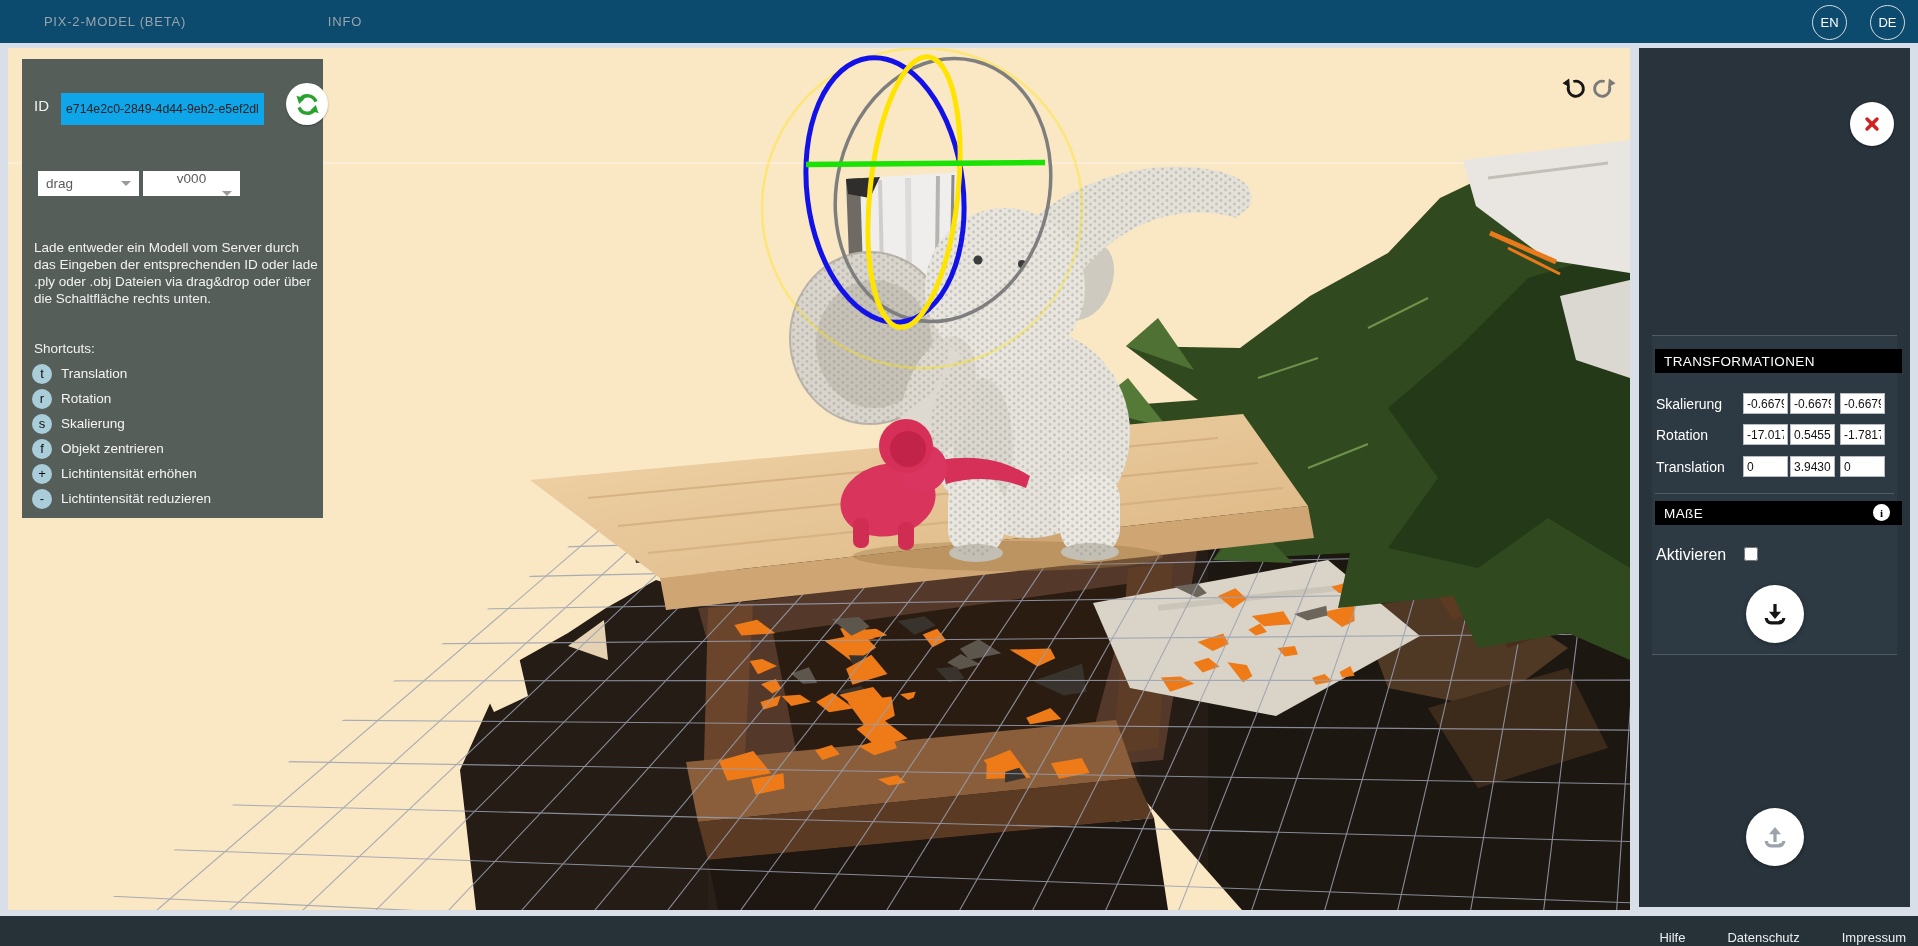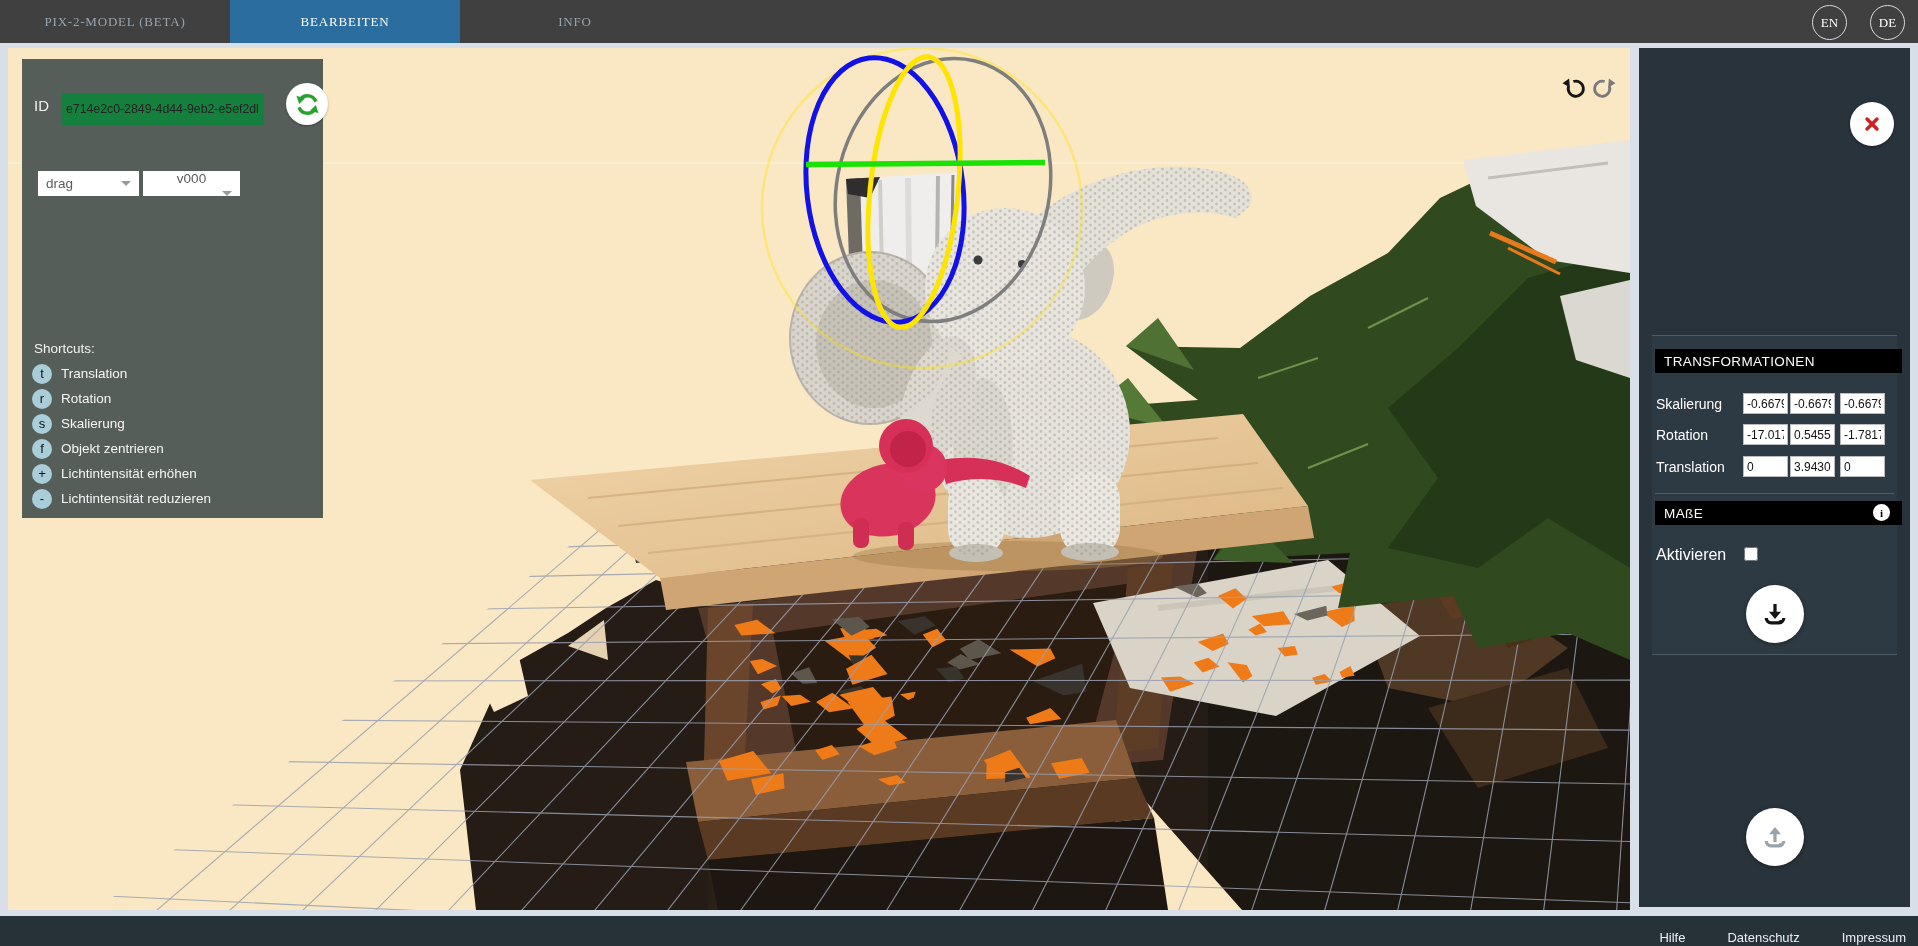--- a/index.html
+++ b/index.html
@@ -1,34 +1,34 @@
 <!DOCTYPE html>
 <html style="--accent: #2b6d9e; --gz-blue: #1212e8; --gz-yellow: #ffe400; --gz-green: #19e204; --gz-gray: #7e7e7e;"><head>
 <meta charset="utf-8">
 <style>
   html,body{margin:0;padding:0;background:#d9dfe8;font-family:"Liberation Sans",sans-serif;}
   #app{position:relative;width:1918px;height:946px;background:#d9dfe8;overflow:hidden;}
   
-  .navbar{position:absolute;left:0;top:0;width:1918px;height:43px;background:#404040;display:flex;font-family:Liberation Serif, serif;}
+  .navbar{position:absolute;left:0;top:0;width:1918px;height:43px;background:#0c4a6e;display:flex;}
   .tab{width:230px;height:43px;display:flex;align-items:center;justify-content:center;
        font-size:13px;letter-spacing:.8px;color:#98a4ac;cursor:pointer;}
   .tab.active{background:var(--accent,#2b6d9e);color:#fff;}
   .langwrap{position:absolute;top:5px;right:13px;display:flex;gap:23px;}
   .langbtn{width:33px;height:33px;border:1.6px solid #d5dbdf;border-radius:50%;color:#fff;
        font-size:13px;display:flex;align-items:center;justify-content:center;cursor:pointer;}
   
   .viewport{position:absolute;left:8px;top:48px;width:1622px;height:862px;background:#fae7c3;overflow:hidden;}
   .viewport svg.scene{position:absolute;left:0;top:0;}
   .histbtn{position:absolute;width:26px;height:26px;cursor:pointer;}
   #undo-btn{left:1553px;top:28px;}
   #redo-btn{left:1583px;top:28px;}
   
   .infopanel{position:absolute;left:14px;top:11px;width:301px;height:459px;background:#565e5a;color:#f2f2f2;}
   .id-label{position:absolute;left:12px;top:38px;font-size:15px;}
-  .id-input{position:absolute;left:39px;top:34px;width:203px;height:23px;border:none;background:#15803d;
+  .id-input{position:absolute;left:39px;top:34px;width:203px;height:23px;border:none;background:#0ea5e9;
        font-size:12.3px;padding:16px 5px;color:#222;font-family:"Liberation Sans",sans-serif;box-sizing:border-box;}
   .refresh-btn{position:absolute;left:264px;top:24px;width:42px;height:42px;border-radius:50%;background:#fff;
        display:flex;align-items:center;justify-content:center;cursor:pointer;box-shadow:0 1px 2px rgba(0,0,0,.3);}
   .dd{position:absolute;top:112px;height:25px;background:#fff;color:#5b5b5b;font-size:13.5px;
        display:flex;align-items:center;padding:0 8px;box-sizing:border-box;cursor:pointer;}
   .dd1{left:16px;width:101px;} .dd2{left:121px;width:97px;flex-direction:column;}
   .dd .tri{margin-left:auto;width:0;height:0;border:5px solid transparent;border-top-color:#9a9a9a;margin-top:5px;}
   .instructions{position:absolute;left:12px;top:180px;width:286px;font-size:13.5px;line-height:1.26;}
   .sc-title{position:absolute;left:12px;top:282px;font-size:13.5px;}
   .sc-row{position:absolute;left:10px;height:21px;display:flex;align-items:center;gap:9px;}
@@ -62,21 +62,20 @@
        align-items:center;justify-content:flex-end;gap:42px;padding-right:12px;box-sizing:border-box;}
   .footer a{color:#eceff1;font-size:13px;text-decoration:none;cursor:pointer;}
 </style>
 </head>
 <body>
 
 <div id="app">
 
   <div class="navbar">
     <div class="tab">PIX-2-MODEL (BETA)</div>
-    <div class="tab active">BEARBEITEN</div>
     <div class="tab">INFO</div>
     <div class="langwrap">
       <div class="langbtn">EN</div>
       <div class="langbtn">DE</div>
     </div>
   </div>
 
   <div class="viewport">
     <svg class="scene" width="1622" height="862" viewBox="0 0 1622 862">
       <defs>
@@ -345,20 +344,21 @@
         </svg>
       </div>
       <div class="dd dd1">
         <span>drag</span>
         <span class="tri"></span>
       </div>
       <div class="dd dd2">
         <span>v000</span>
         <span class="tri"></span>
       </div>
+      <div class="instructions">Lade entweder ein Modell vom Server durch das Eingeben der entsprechenden ID oder lade .ply oder .obj Dateien via drag&amp;drop oder über die Schaltfläche rechts unten.</div>
       <div class="sc-title">Shortcuts:</div>
       <div class="sc-row" style="top:304px">
         <span class="sc-key">t</span>
         <span class="sc-lbl">Translation</span>
       </div>
       <div class="sc-row" style="top:329px">
         <span class="sc-key">r</span>
         <span class="sc-lbl">Rotation</span>
       </div>
       <div class="sc-row" style="top:354px">

